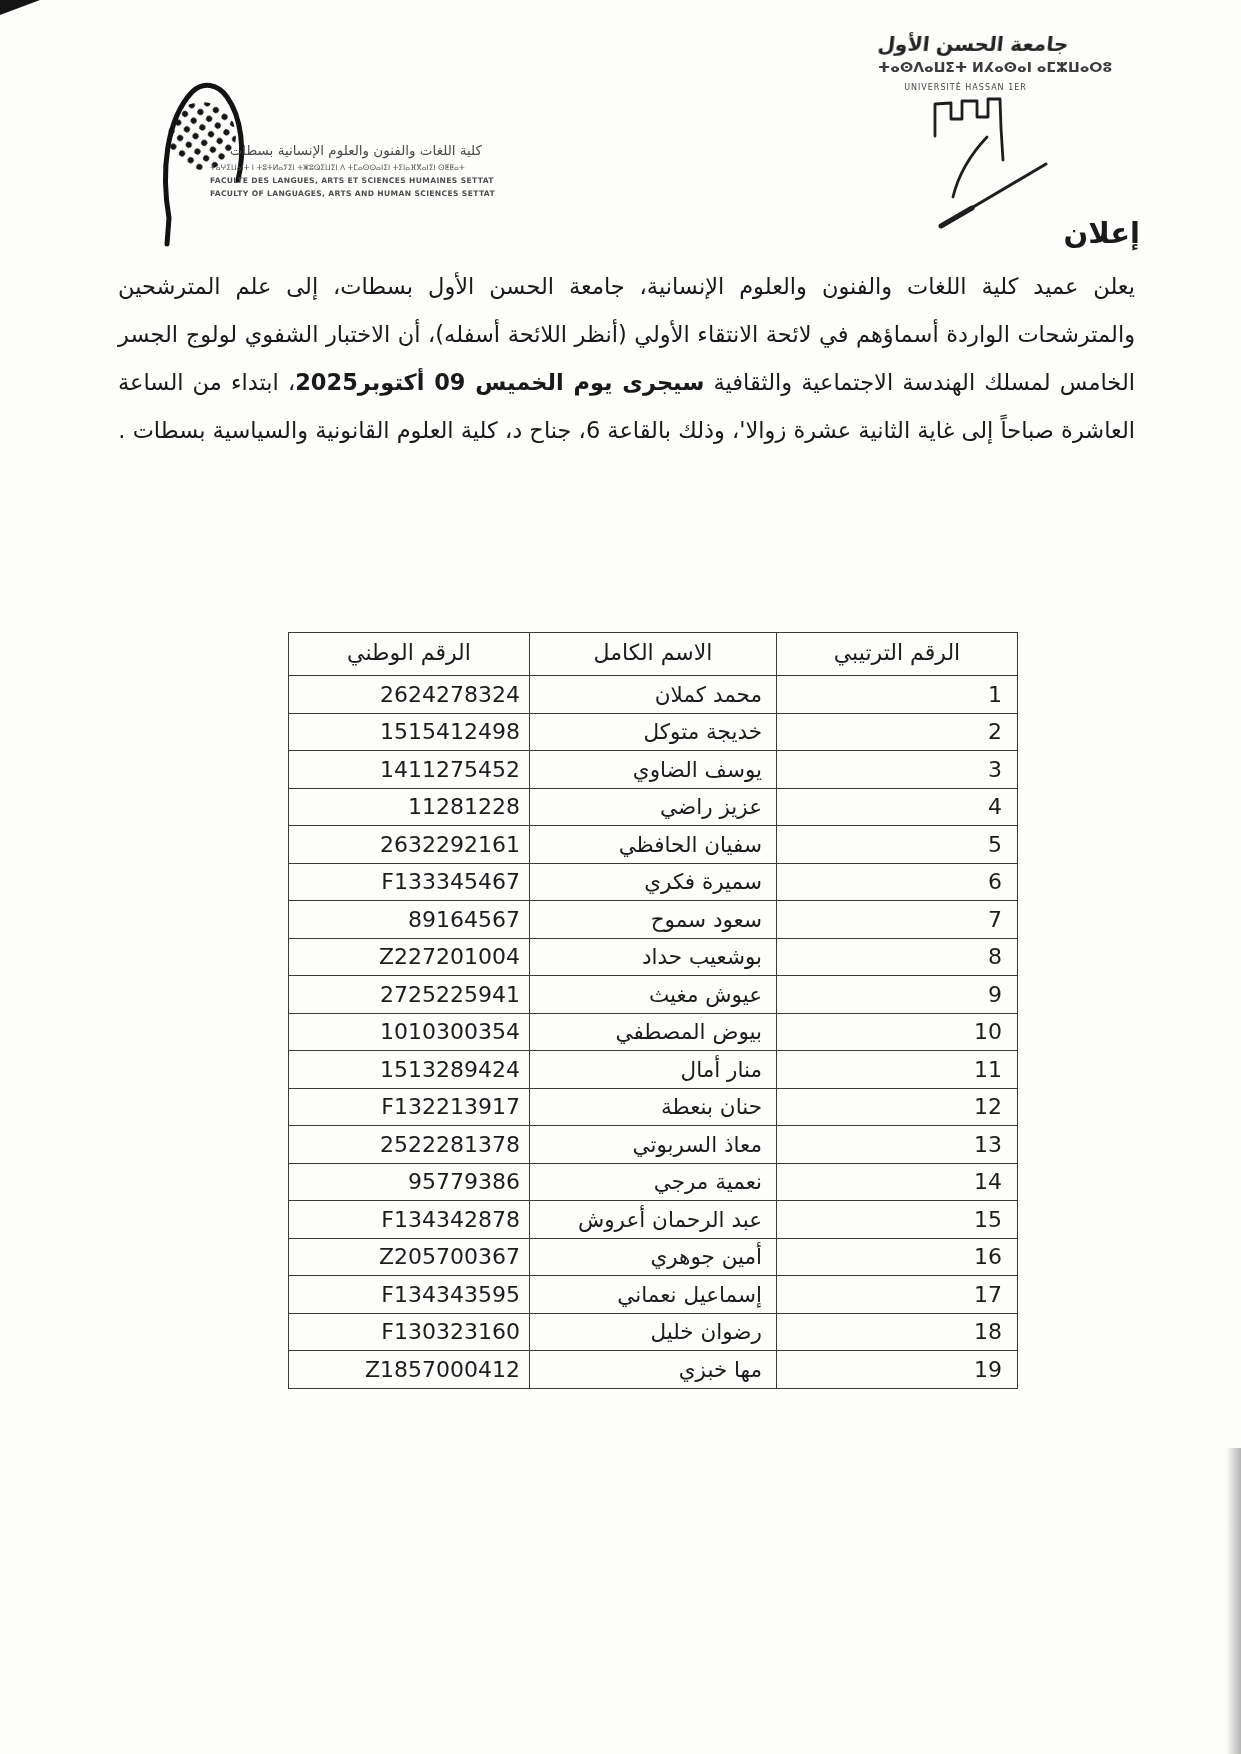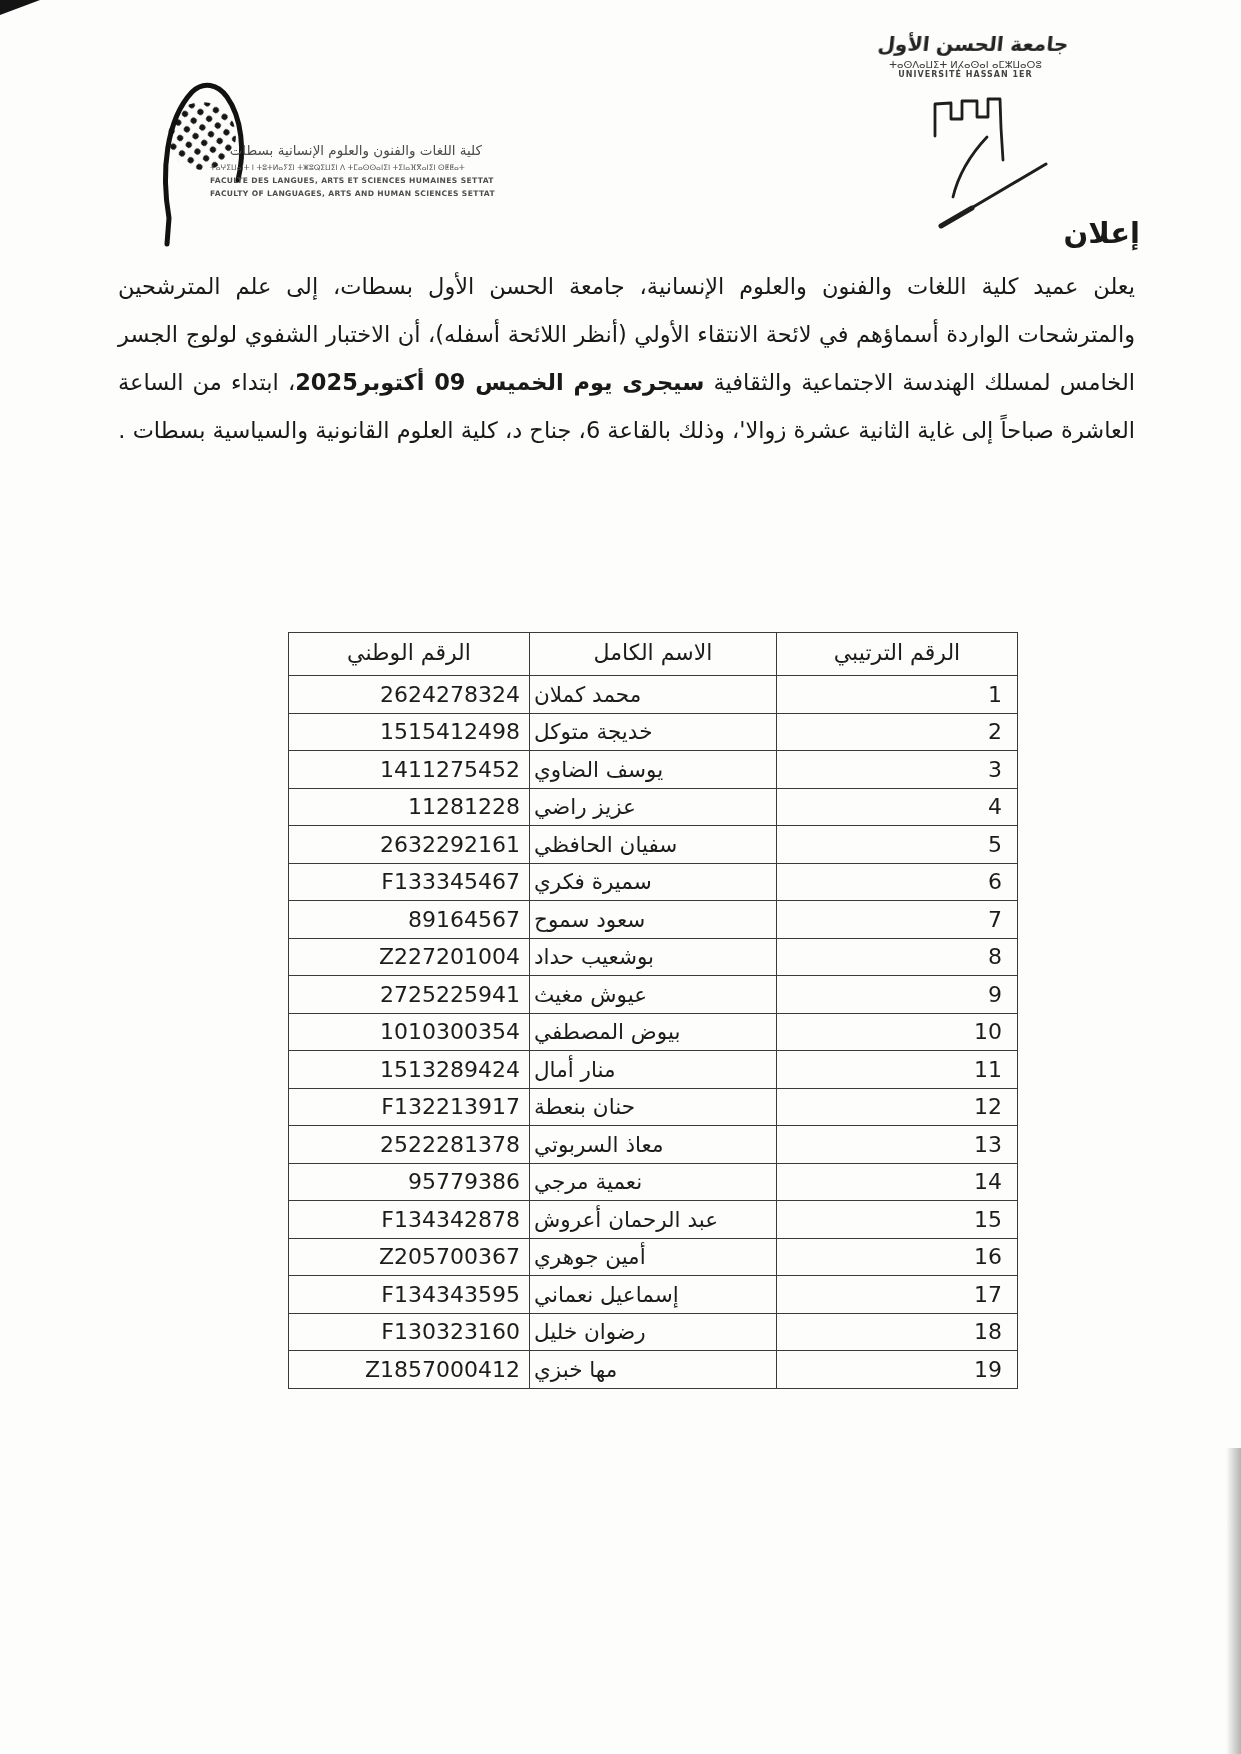--- a/index.html
+++ b/index.html
@@ -17,43 +17,43 @@
   .faculty-logo{position:absolute;left:148px;top:78px;width:340px;height:175px;}
   .dome{position:absolute;left:0;top:2px;}
   .faculty-text{position:absolute;left:62px;top:64px;width:272px;direction:rtl;text-align:right;}
   .f-ar{font-size:13.5px;color:#4c4c4c;filter:blur(.55px);white-space:nowrap;}
   .f-tif{font-size:7.5px;color:#575757;filter:blur(.45px);margin-top:5px;white-space:nowrap;direction:ltr;text-align:left;}
   .f-fr,.f-en{font-size:7.6px;letter-spacing:.35px;color:#4e4e4e;filter:blur(.35px);
     margin-top:4px;white-space:nowrap;direction:ltr;text-align:left;font-weight:bold;}
   
   .univ-logo{position:absolute;left:878px;top:32px;width:175px;text-align:center;}
   .u-ar{font-size:20px;font-weight:bold;color:#222;filter:blur(.35px);transform:skewX(-6deg);white-space:nowrap;}
-  .u-tif{font-size:10px;font-weight:normal;color:#3c3c3c;filter:blur(.5px);margin-top:3px;white-space:nowrap;}
-  .u-fr{font-size:8px;letter-spacing:1px;color:#454545;filter:blur(.45px);margin-top:0;white-space:nowrap;font-weight:bold;}
+  .u-tif{font-size:14px;font-weight:bold;color:#3c3c3c;filter:blur(.5px);margin-top:3px;white-space:nowrap;}
+  .u-fr{font-size:8px;letter-spacing:1px;color:#454545;filter:blur(.45px);margin-top:8px;white-space:nowrap;}
   .tower{position:absolute;left:850px;top:70px;}
   
   .heading{position:absolute;right:101px;top:216px;direction:rtl;
     font-size:29px;font-weight:bold;color:#1a1a1a;}
   
   .announcement{position:absolute;right:106px;top:262px;width:1017px;margin:0;
     direction:rtl;text-align:justify;font-size:22.5px;line-height:48px;color:#191919;}
   .announcement .b{font-weight:bold;}
   
   .list-intro{position:absolute;right:108px;top:558px;direction:rtl;font-size:23px;color:#1a1a1a;}
   
   table.candidates{position:absolute;left:288px;top:632px;direction:rtl;
     border-collapse:collapse;table-layout:fixed;background:transparent;}
   .candidates th,.candidates td{border:1.5px solid #3a3a3a;overflow:hidden;white-space:nowrap;}
   .candidates th{height:38px;font-weight:normal;font-size:22px;text-align:center;padding:0 6px 4px;}
   .candidates td{height:36.5px;padding:0;}
   .candidates .seq{width:219px;}
   .candidates .name{width:228px;}
   .candidates .id{width:228px;}
   .candidates td.seq{text-align:right;font-size:22px;padding-left:6px;padding-right:15px;}
-  .candidates td.name{text-align:left;font-size:21.5px;padding-right:14px;padding-left:4px;margin-top:29px;}
+  .candidates td.name{text-align:right;font-size:21.5px;padding-right:14px;padding-left:4px;margin-top:29px;}
   .candidates td.id{text-align:right;font-size:22px;padding-right:9px;}
   
   .note{position:absolute;right:106px;top:1432px;direction:rtl;font-size:22.5px;color:#1a1a1a;white-space:nowrap;}
   .note-label{font-weight:bold;}
   svg path,svg circle{vector-effect:non-scaling-stroke;}
 </style>
 </head>
 <body>
 
 <div class="page">

